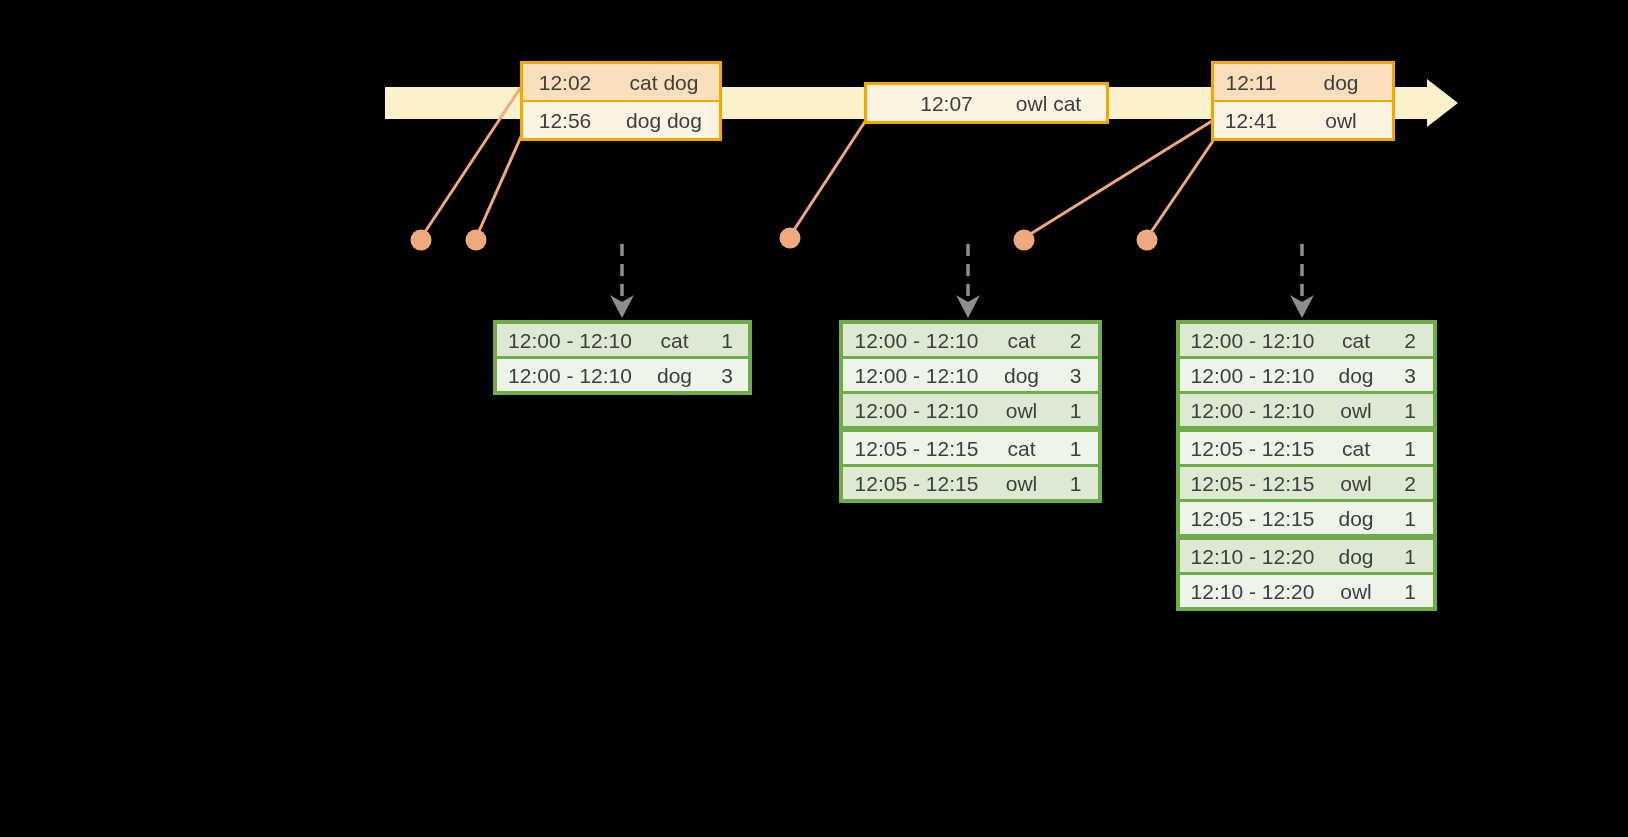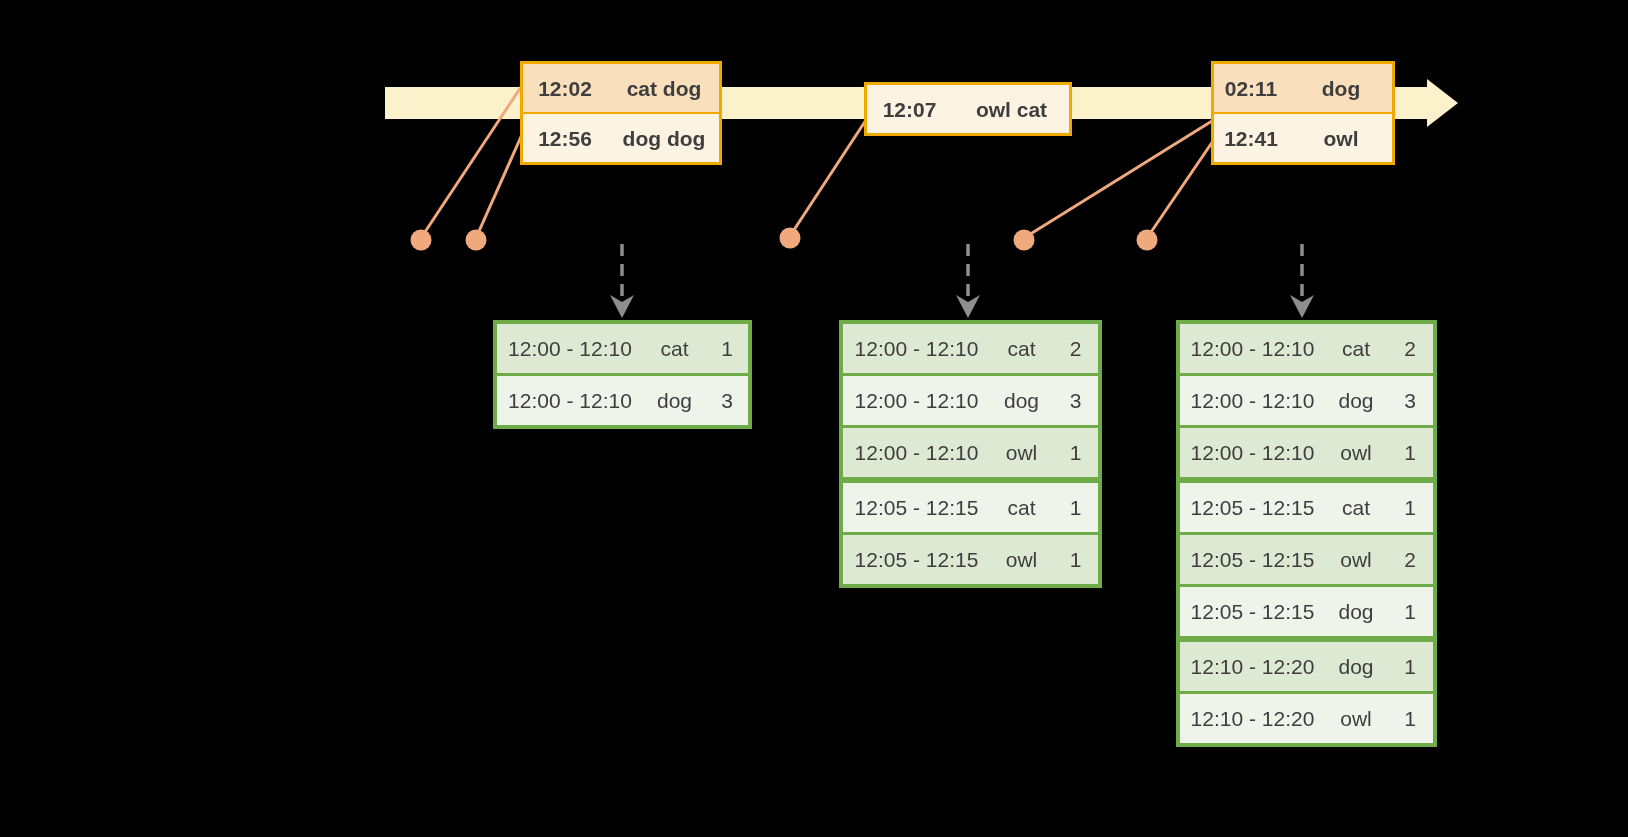--- a/index.html
+++ b/index.html
@@ -16,39 +16,39 @@
   
   .etable{
     position:absolute;z-index:2;
     background:#EFA900;
     padding:3px;
     display:flex;flex-direction:column;gap:2px;
     box-sizing:border-box;
   }
   .erow{display:grid;gap:2px;}
   .e1 .erow{grid-template-columns:84px 110px;}
-  .e2 .erow{grid-template-columns:85px 115px;}
+  .e2 .erow{grid-template-columns:85px 115px;padding-left:37px;}
   .e3 .erow{grid-template-columns:74px 102px;}
-  .etable .cell{height:48px;font-weight:bold;}
+  .etable .cell{height:36px;}
   .edark{background:#F9DFBC;}
   .elight{background:#FDF3E3;}
 
   
   .rtable{
     position:absolute;z-index:2;
     background:#6FAC49;
     padding:4px;
     display:flex;flex-direction:column;gap:3px;
     box-sizing:border-box;
   }
   .drow{display:grid;gap:3px;}
   .r1 .drow{grid-template-columns:146px 57px 42px;}
   .r2 .drow{grid-template-columns:147px 57px 45px;}
   .r3 .drow{grid-template-columns:145px 56px 46px;}
-  .rtable .cell{height:49px;}
+  .rtable .cell{height:32px;}
   .dark{background:#DEE9D3;}
   .light{background:#EFF4EA;}
   .group-start{margin-top:3px;}
 
   .cell{
     display:flex;align-items:center;justify-content:center;
     color:#3E3E3E;font-size:21px;line-height:1;
     white-space:nowrap;
   }
 </style>
@@ -108,21 +108,21 @@
 
   <div class="etable e2" style="left:864px;top:82px;">
       <div class="erow elight">
         <div class="cell">12:07</div>
         <div class="cell">owl cat</div>
       </div>
     </div>
 
   <div class="etable e3" style="left:1211px;top:61px;">
       <div class="erow edark">
-        <div class="cell">02:11</div>
+        <div class="cell">12:11</div>
         <div class="cell">dog</div>
       </div>
       <div class="erow elight">
         <div class="cell">12:41</div>
         <div class="cell">owl</div>
       </div>
     </div>
 
   <div class="rtable r1" style="left:493px;top:320px;">
       <div class="drow dark">

